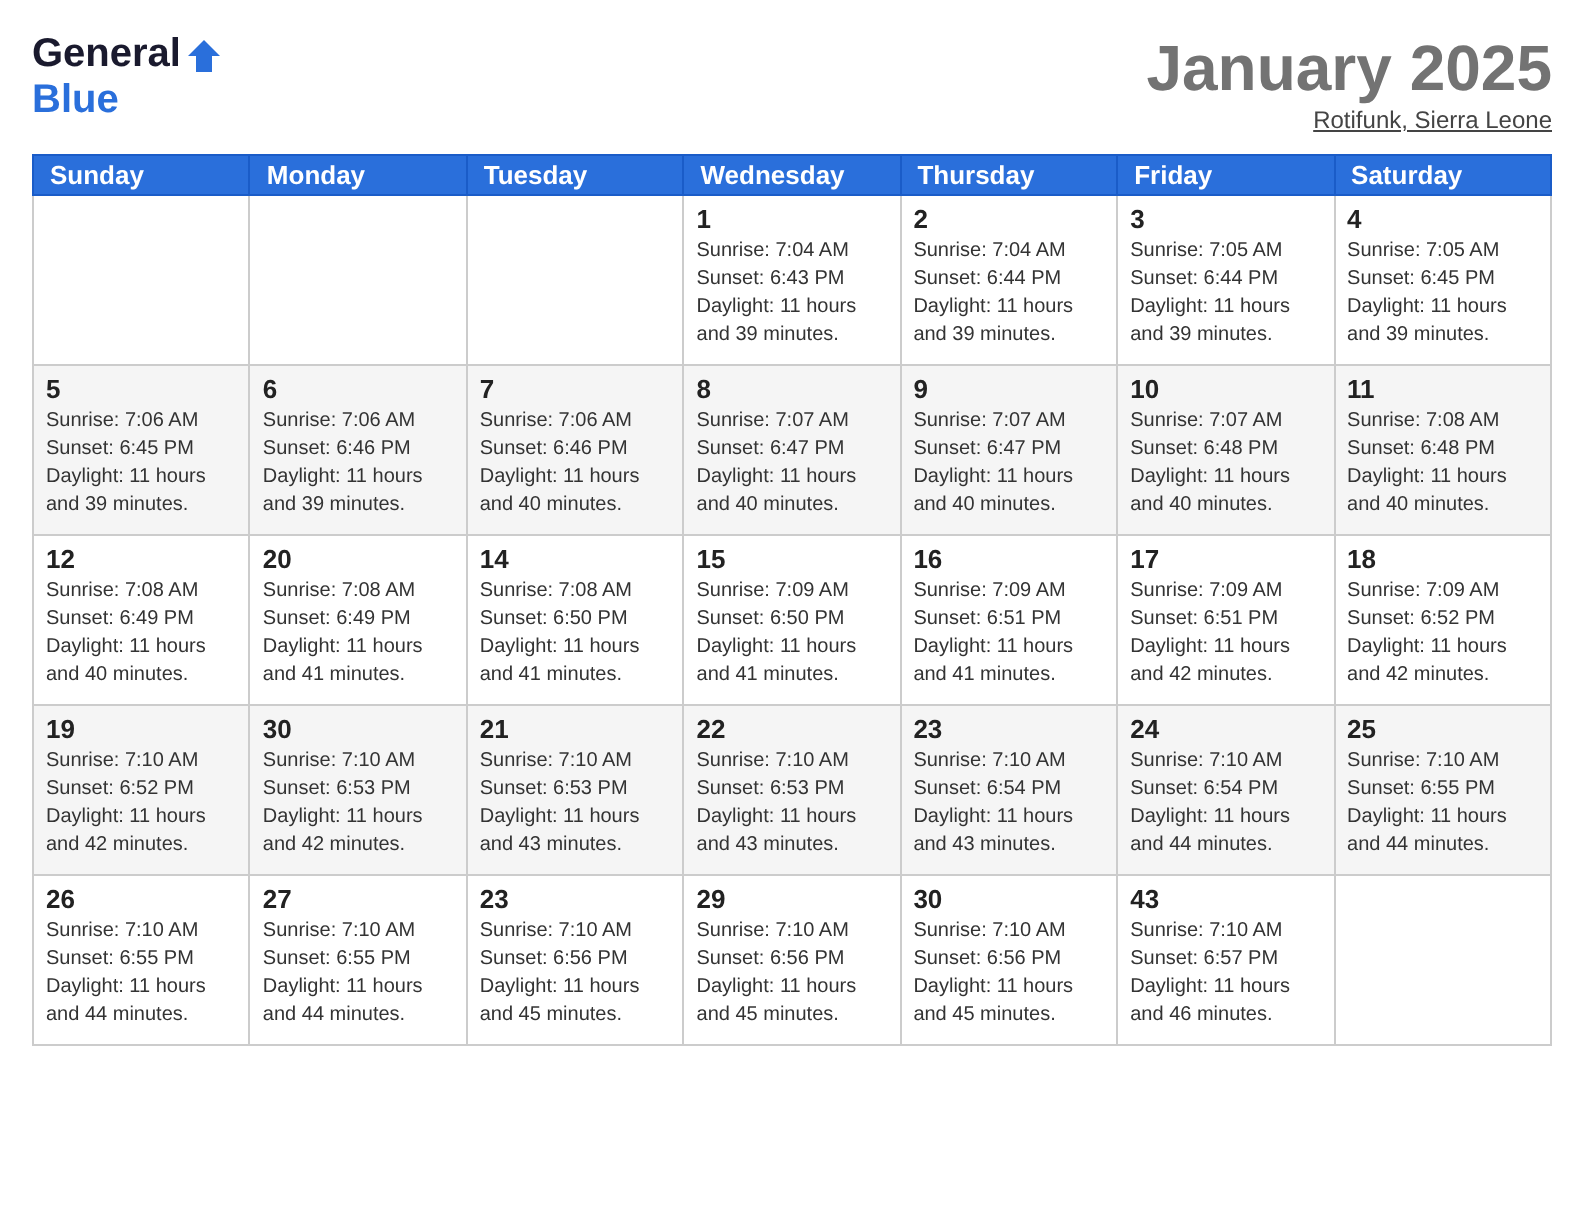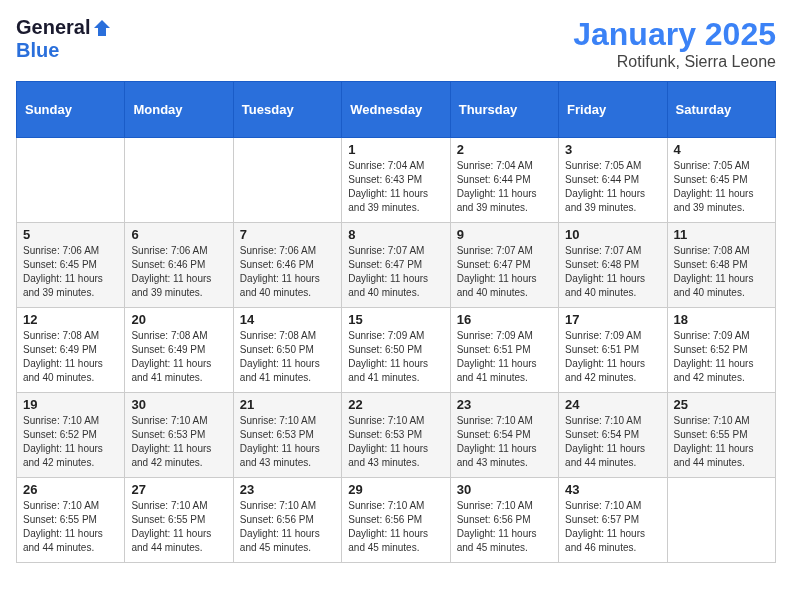--- a/index.html
+++ b/index.html
@@ -20,38 +20,39 @@
       display: flex;
       flex-direction: column;
       align-items: flex-start;
     }
     .title-area {
       text-align: right;
     }
     .month-title {
       font-size: 32px;
       font-weight: bold;
-      color: #3b82f6;
+      color: #737373;
     }
     .location-title {
-      font-size: 16px;
+      font-size: 12px;
       color: #444;
+      text-decoration: underline;
     }
     .calendar-table {
       width: 100%;
       border-collapse: collapse;
       border: 1px solid #ccc;
     }
     .calendar-table th {
       background-color: #2a6fdb;
       color: #fff;
       font-size: 13px;
       font-weight: bold;
       text-align: left;
-      padding: 20px 8px;
+      padding: 2px 8px;
       border: 1px solid #1a5cc8;
     }
     .calendar-table td {
       vertical-align: top;
       border: 1px solid #ccc;
       padding: 4px 6px;
       width: calc(100% / 7);
       min-height: 85px;
       height: 85px;
       background: #fff;

